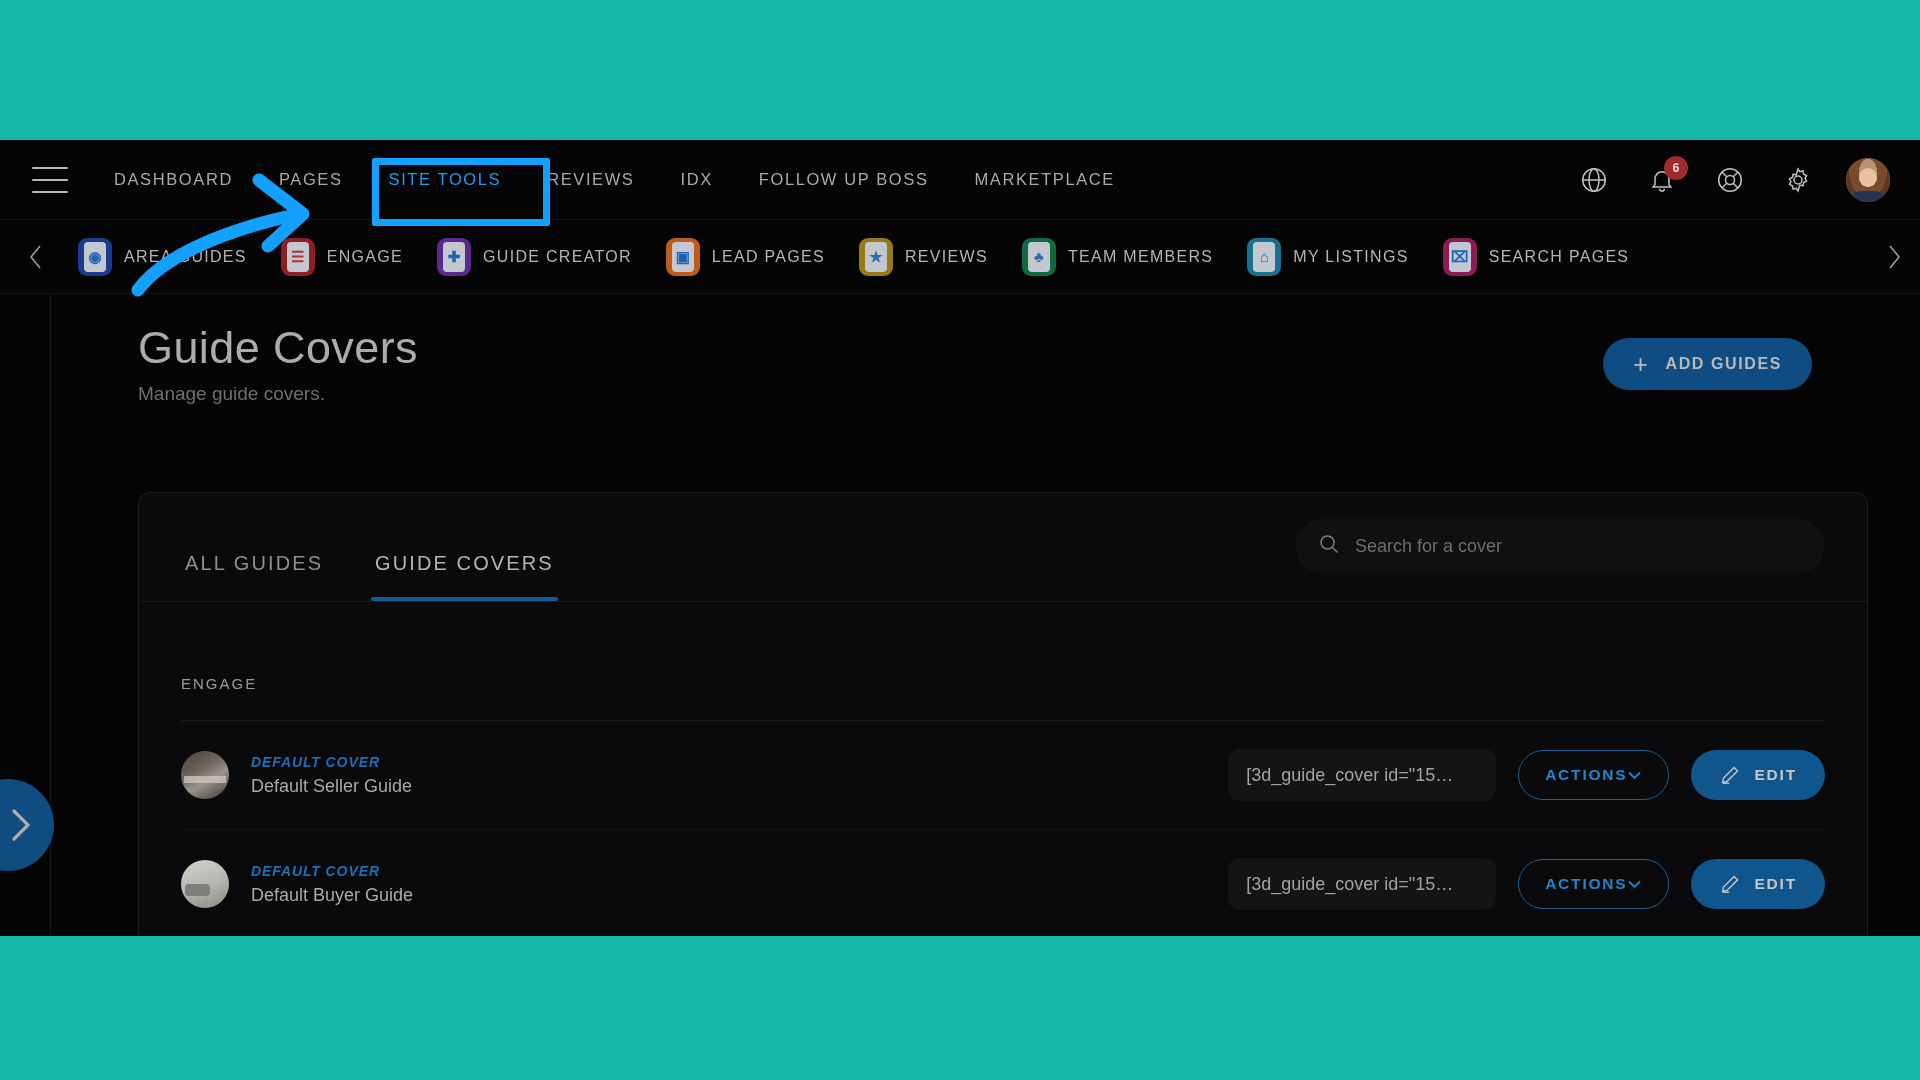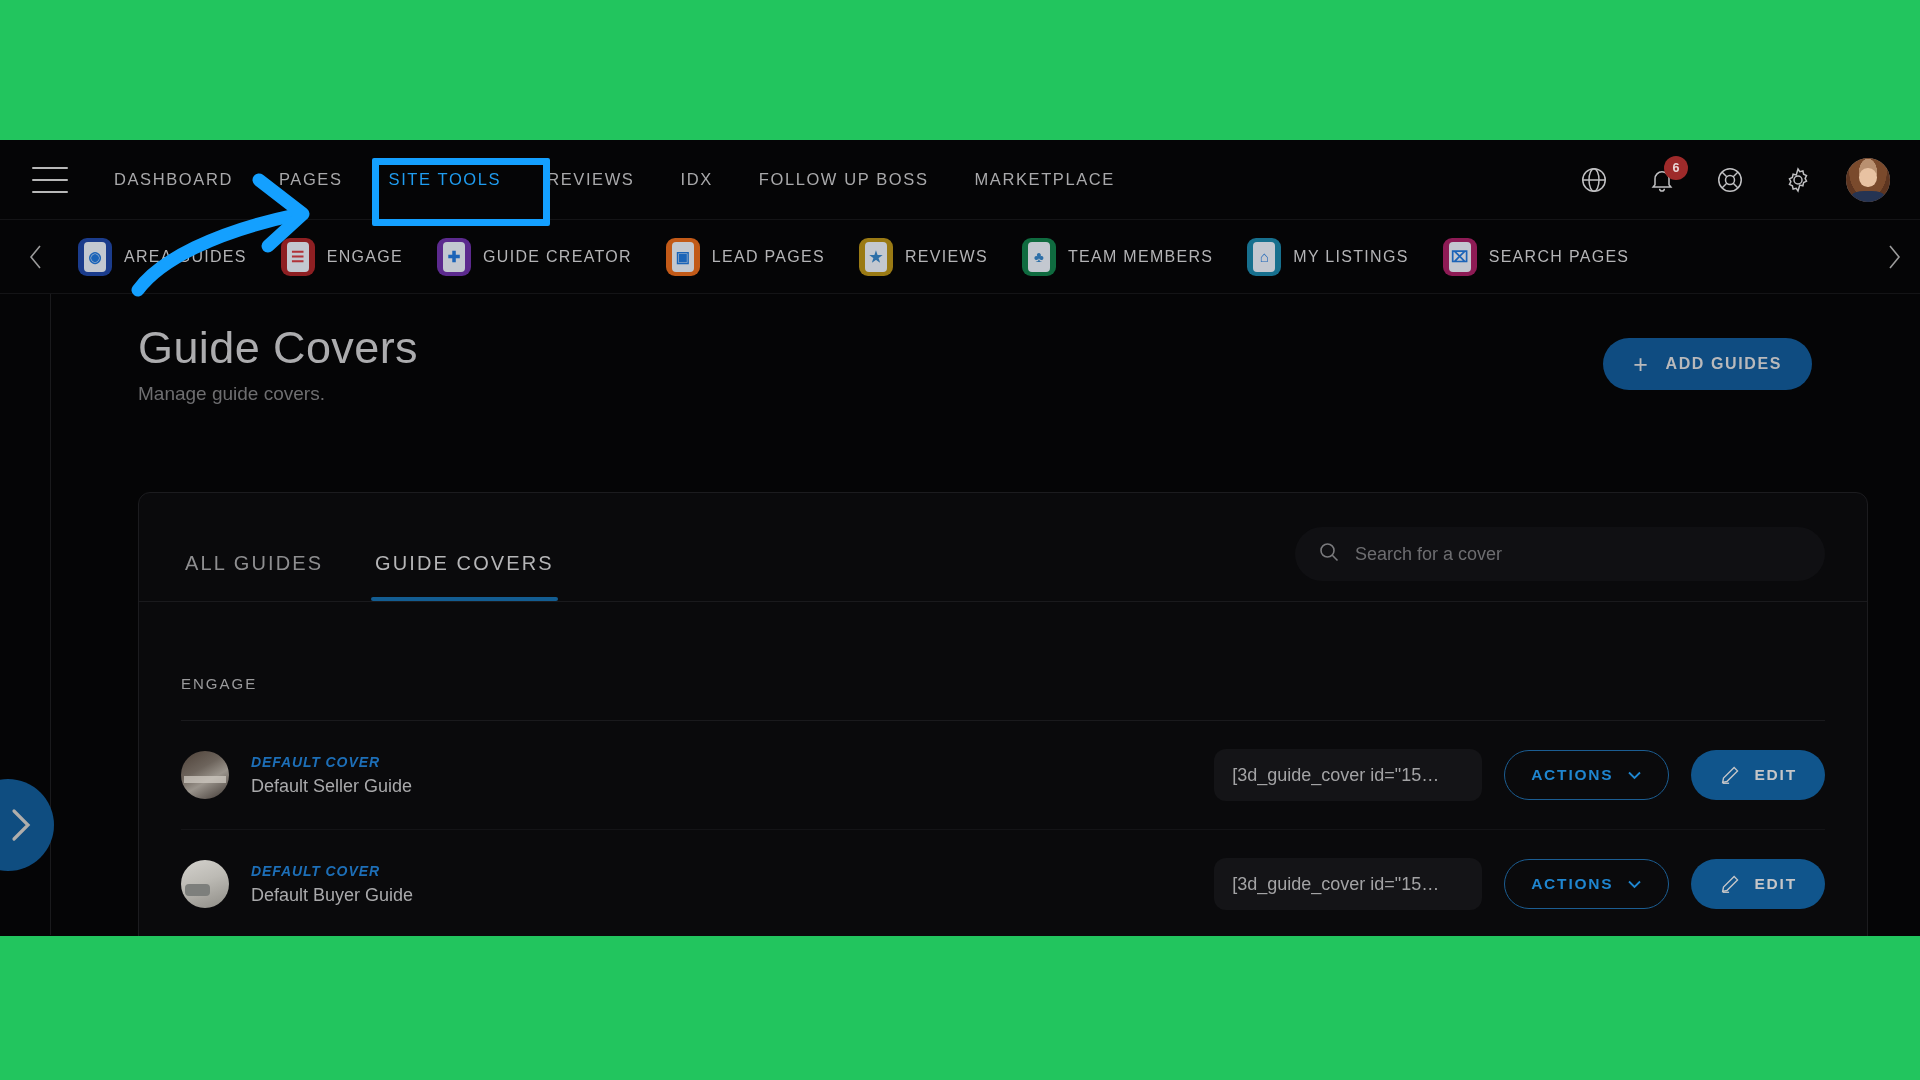--- a/index.html
+++ b/index.html
@@ -2,21 +2,21 @@
 <html><head>
 <meta charset="utf-8">
 <style>
   * { box-sizing: border-box; margin: 0; padding: 0; }
   html, body {
     width: 1920px; height: 1080px;
     background: #000;
     font-family: "Liberation Sans", sans-serif;
     overflow: hidden;
   }
-  .stage { position: relative; width: 1920px; height: 1080px; background: #22c55e; }
+  .stage { position: relative; width: 1920px; height: 1080px; background: #14b8a6; }
 
   
   .viewport {
     position: absolute; left: 0; top: 140px; width: 1920px; height: 796px;
     background: #050506; overflow: hidden;
   }
 
   
   .topnav {
     position: relative; height: 80px; width: 100%;
@@ -130,21 +130,21 @@
     color: #8e8e90; font-size: 20px; letter-spacing: 2.1px; padding: 0 4px 26px 4px;
     margin-right: 44px; cursor: pointer; position: relative; background: none;
     border: none; font-family: Liberation Sans, sans-serif;
   }
   .tab.active { color: #b5b5b7; }
   .tab.active::after {
     content: ""; position: absolute; left: 0; right: 0; bottom: 0;
     height: 4px; background: #135d92; border-radius: 2px;
   }
   .search {
-    position: absolute; right: 42px; top: 34px;
+    position: absolute; right: 42px; top: 26px;
     width: 530px; height: 54px; border-radius: 27px;
     background: #101013; display: flex; align-items: center; padding: 0 22px; gap: 14px;
   }
   .search input {
     flex: 1; background: transparent; border: none; outline: none;
     color: #8b8b8d; font-size: 18px; font-family: "Liberation Sans", sans-serif;
   }
   .search input::placeholder { color: #6d6d70; }
 
   .card-divider { height: 1px; background: #1a1a1d; margin: 0; }
@@ -176,21 +176,21 @@
     width: 268px; height: 52px; border-radius: 12px; background: #141417;
     display: flex; align-items: center; padding: 0 18px; overflow: hidden;
   }
   .shortcode span {
     color: #a3a3a5; font-size: 18px; white-space: nowrap; overflow: hidden;
   }
   .actbtn {
     height: 50px; padding: 4px 26px; border-radius: 25px;
     border: 1px solid #1b5d92; background: transparent; color: #1f86d0;
     font-size: 15.5px; letter-spacing: 1.8px; font-weight: 600;
-    display: flex; align-items: center; gap: 14px; cursor: pointer;
+    display: flex; align-items: center; gap: 0; cursor: pointer;
     font-family: "Liberation Sans", sans-serif;
   }
   .editbtn {
     height: 50px; padding: 0 28px; border-radius: 25px; border: none;
     background: #10558c; color: #c6c6c8; font-size: 15.5px; letter-spacing: 1.8px;
     font-weight: 600; display: flex; align-items: center; gap: 13px; cursor: pointer;
     font-family: "Liberation Sans", sans-serif;
   }
 
   

